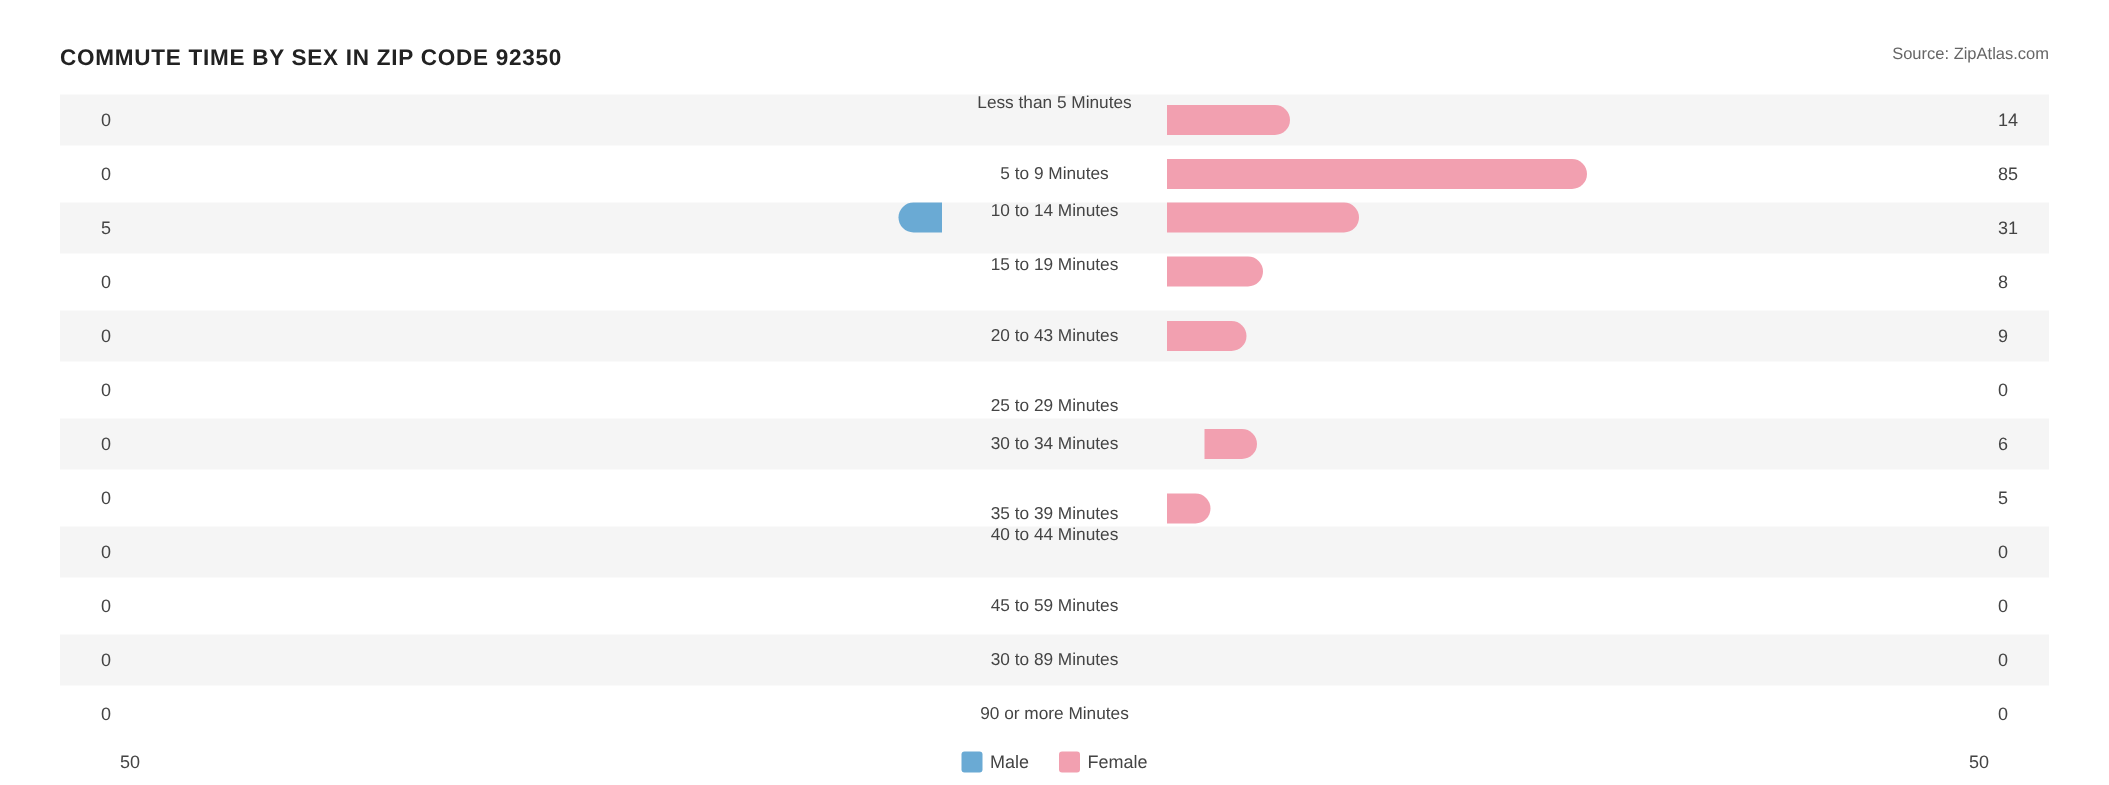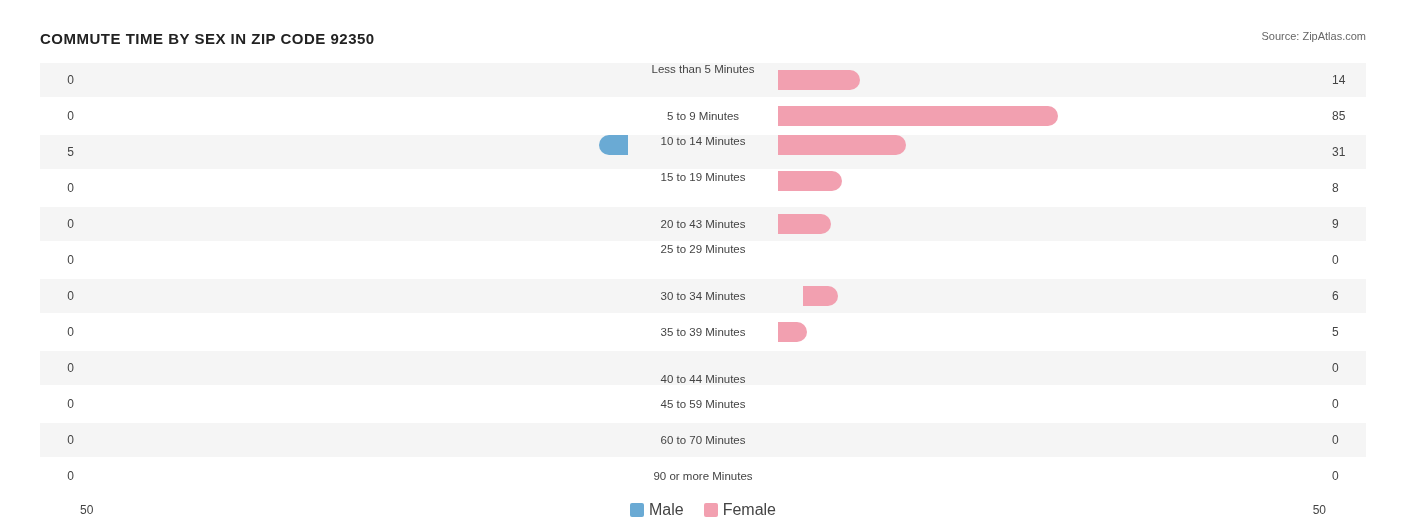--- a/index.html
+++ b/index.html
@@ -94,21 +94,21 @@
     }
     .axis-label {
       font-size: 12px;
       color: #444;
       width: 40px;
     }
     .legend {
       display: flex;
       gap: 20px;
       align-items: center;
-      font-size: 16px;
+      font-size: 12px;
       color: #444;
     }
     .legend-item {
       display: flex;
       align-items: center;
       gap: 5px;
     }
     .legend-swatch {
       width: 14px;
       height: 14px;
@@ -184,63 +184,63 @@
           </div>
           <div class="label-slot">20 to 43 Minutes</div>
           <div style="display: flex; justify-content: flex-start; align-items: center; flex: 1 1 0%;">
             <div class="bar-pink" style="width: 52.5px; border-radius: 0px 10px 10px 0px;"></div>
           </div>
         </div>
         <div class="right-value">9</div>
       </div>
       <div class="bar-row">
         <div class="left-value">0</div>
+        <div style="flex: 1 1 0%; display: flex; align-items: flex-end; position: relative; height: 34px;">
+          <div style="display: flex; justify-content: flex-end; align-items: center; flex: 1 1 0%;">
+            <div class="bar-blue" style="width: 0px; border-radius: 10px;"></div>
+          </div>
+          <div class="label-slot">25 to 29 Minutes</div>
+          <div style="display: flex; justify-content: flex-start; align-items: center; flex: 1 1 0%;">
+            <div class="bar-pink" style="width: 0px; border-radius: 10px;"></div>
+          </div>
+        </div>
+        <div class="right-value">0</div>
+      </div>
+      <div class="bar-row">
+        <div class="left-value">0</div>
+        <div style="flex: 1 1 0%; display: flex; align-items: center; position: relative; height: 34px; gap: 25px;">
+          <div style="display: flex; justify-content: flex-end; align-items: center; flex: 1 1 0%;">
+            <div class="bar-blue" style="width: 0px; border-radius: 10px;"></div>
+          </div>
+          <div class="label-slot">30 to 34 Minutes</div>
+          <div style="display: flex; justify-content: flex-start; align-items: center; flex: 1 1 0%;">
+            <div class="bar-pink" style="width: 35px; border-radius: 0px 10px 10px 0px;"></div>
+          </div>
+        </div>
+        <div class="right-value">6</div>
+      </div>
+      <div class="bar-row">
+        <div class="left-value">0</div>
+        <div style="flex: 1 1 0%; display: flex; align-items: flex-end; position: relative; height: 34px;">
+          <div style="display: flex; justify-content: flex-end; align-items: center; flex: 1 1 0%;">
+            <div class="bar-blue" style="width: 0px; border-radius: 10px;"></div>
+          </div>
+          <div class="label-slot">35 to 39 Minutes</div>
+          <div style="display: flex; justify-content: flex-start; align-items: center; flex: 1 1 0%;">
+            <div class="bar-pink" style="width: 29.1667px; border-radius: 0px 10px 10px 0px;"></div>
+          </div>
+        </div>
+        <div class="right-value">5</div>
+      </div>
+      <div class="bar-row">
+        <div class="left-value">0</div>
         <div style="flex: 1 1 0%; display: flex; align-items: flex-start; position: relative; height: 34px;">
           <div style="display: flex; justify-content: flex-end; align-items: center; flex: 1 1 0%;">
             <div class="bar-blue" style="width: 0px; border-radius: 10px;"></div>
           </div>
-          <div class="label-slot">25 to 29 Minutes</div>
-          <div style="display: flex; justify-content: flex-start; align-items: center; flex: 1 1 0%;">
-            <div class="bar-pink" style="width: 0px; border-radius: 10px;"></div>
-          </div>
-        </div>
-        <div class="right-value">0</div>
-      </div>
-      <div class="bar-row">
-        <div class="left-value">0</div>
-        <div style="flex: 1 1 0%; display: flex; align-items: center; position: relative; height: 34px; gap: 25px;">
-          <div style="display: flex; justify-content: flex-end; align-items: center; flex: 1 1 0%;">
-            <div class="bar-blue" style="width: 0px; border-radius: 10px;"></div>
-          </div>
-          <div class="label-slot">30 to 34 Minutes</div>
-          <div style="display: flex; justify-content: flex-start; align-items: center; flex: 1 1 0%;">
-            <div class="bar-pink" style="width: 35px; border-radius: 0px 10px 10px 0px;"></div>
-          </div>
-        </div>
-        <div class="right-value">6</div>
-      </div>
-      <div class="bar-row">
-        <div class="left-value">0</div>
-        <div style="flex: 1 1 0%; display: flex; align-items: center; position: relative; height: 34px;">
-          <div style="display: flex; justify-content: flex-end; align-items: center; flex: 1 1 0%;">
-            <div class="bar-blue" style="width: 0px; border-radius: 10px;"></div>
-          </div>
-          <div class="label-slot">35 to 39 Minutes</div>
-          <div style="display: flex; justify-content: flex-start; align-items: center; flex: 1 1 0%;">
-            <div class="bar-pink" style="width: 29.1667px; border-radius: 0px 10px 10px 0px;"></div>
-          </div>
-        </div>
-        <div class="right-value">5</div>
-      </div>
-      <div class="bar-row">
-        <div class="left-value">0</div>
-        <div style="flex: 1 1 0%; display: flex; align-items: flex-end; position: relative; height: 34px;">
-          <div style="display: flex; justify-content: flex-end; align-items: center; flex: 1 1 0%;">
-            <div class="bar-blue" style="width: 0px; border-radius: 10px;"></div>
-          </div>
           <div class="label-slot">40 to 44 Minutes</div>
           <div style="display: flex; justify-content: flex-start; align-items: center; flex: 1 1 0%;">
             <div class="bar-pink" style="width: 0px; border-radius: 10px;"></div>
           </div>
         </div>
         <div class="right-value">0</div>
       </div>
       <div class="bar-row">
         <div class="left-value">0</div>
         <div style="flex: 1 1 0%; display: flex; align-items: center; position: relative; height: 34px;">
@@ -253,21 +253,21 @@
           </div>
         </div>
         <div class="right-value">0</div>
       </div>
       <div class="bar-row">
         <div class="left-value">0</div>
         <div style="flex: 1 1 0%; display: flex; align-items: center; position: relative; height: 34px;">
           <div style="display: flex; justify-content: flex-end; align-items: center; flex: 1 1 0%;">
             <div class="bar-blue" style="width: 0px; border-radius: 10px;"></div>
           </div>
-          <div class="label-slot">60 to 70 Minutes</div>
+          <div class="label-slot">30 to 89 Minutes</div>
           <div style="display: flex; justify-content: flex-start; align-items: center; flex: 1 1 0%;">
             <div class="bar-pink" style="width: 0px; border-radius: 10px;"></div>
           </div>
         </div>
         <div class="right-value">0</div>
       </div>
       <div class="bar-row">
         <div class="left-value">0</div>
         <div style="flex: 1 1 0%; display: flex; align-items: center; position: relative; height: 34px;">
           <div style="display: flex; justify-content: flex-end; align-items: center; flex: 1 1 0%;">

